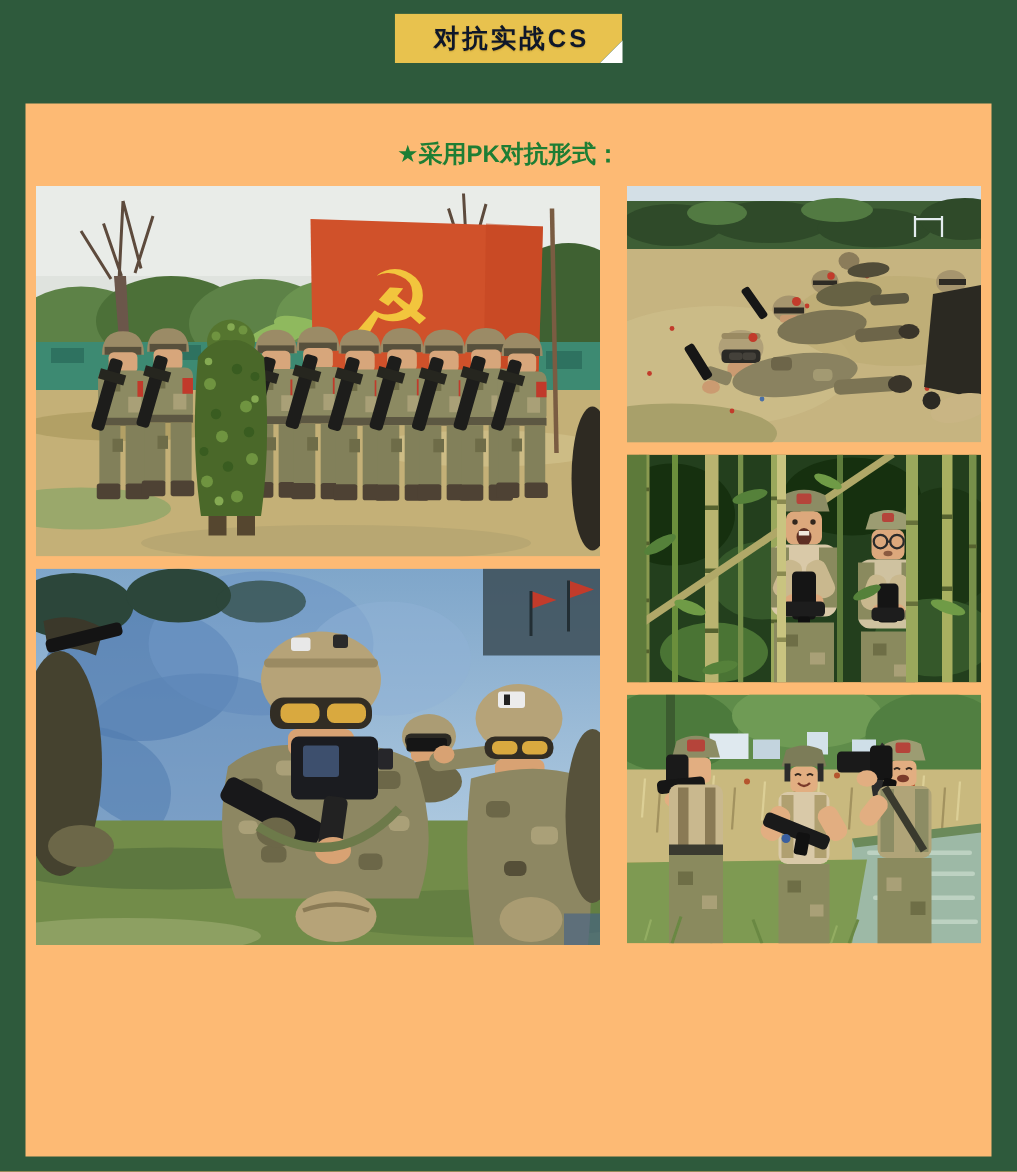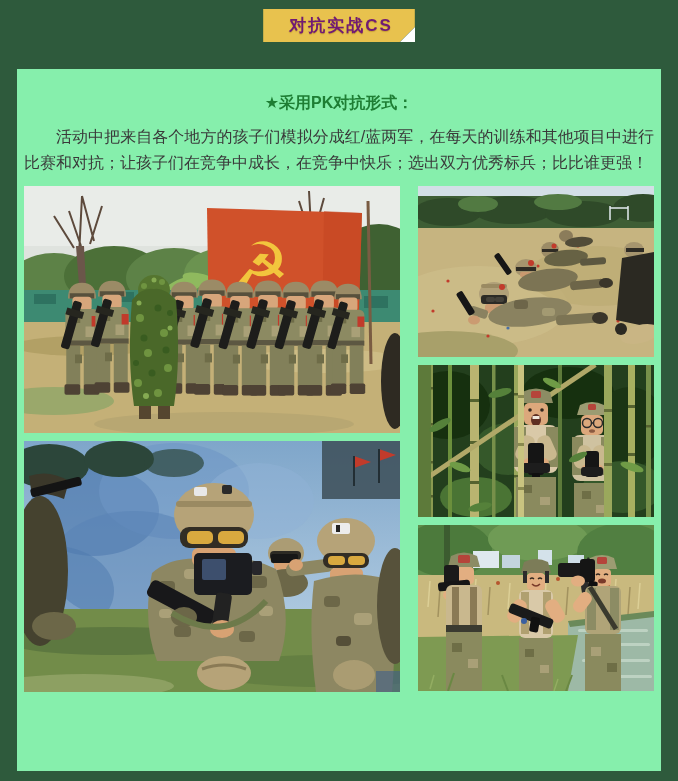--- a/index.html
+++ b/index.html
@@ -4,32 +4,32 @@
 <style>
   html,body{margin:0;padding:0;}
   body{
     width:678px;height:781px;position:relative;overflow:hidden;
     background:#2e5a3c;
     font-family:"Liberation Sans","DejaVu Sans",sans-serif;
   }
   .banner-wrap{position:absolute;top:9px;left:0;right:0;display:flex;justify-content:center;}
   .banner{position:relative;display:inline-block;}
   .banner-bg{
-    background:#e8c24e;color:#701a75;font-weight:bold;font-size:17px;letter-spacing:2px;
+    background:#e8c24e;color:#0f172a;font-weight:bold;font-size:17px;letter-spacing:2px;
     padding:7px 22px 7px 26px;line-height:19px;
     clip-path:polygon(0 0,100% 0,100% calc(100% - 15px),calc(100% - 15px) 100%,0 100%);
     text-shadow:0 1px 1px rgba(160,120,20,.45);
   }
   .banner-fold{
     position:absolute;right:0;bottom:0;width:0;height:0;
     border-style:solid;border-width:0 0 15px 15px;
     border-color:transparent transparent #ffffff transparent;
   }
   .card{
-    position:absolute;left:17px;top:69px;width:644px;height:702px;background:#86efac;
+    position:absolute;left:17px;top:69px;width:644px;height:702px;background:#fdba74;
   }
   .card-inner{padding:24px 7px 0 7px;}
   .heading{
     margin:0 0 10px 0;text-align:center;font-size:16px;font-weight:bold;color:#1e7e34;
   }
   .para{
     margin:0;font-size:16px;line-height:26px;color:#3a3a3a;
     text-indent:2em;text-align:justify;
   }
   .photos{display:flex;gap:18px;margin-top:10px;}
@@ -45,21 +45,20 @@
   <div class="banner">
     <div class="banner-bg">对抗实战CS</div>
     <div class="banner-fold"></div>
   </div>
 </div>
 
 <div class="card">
   <div class="card-inner">
 
     <p class="heading">★采用PK对抗形式：</p>
-    <p class="para">活动中把来自各个地方的孩子们模拟分成红/蓝两军，在每天的训练和其他项目中进行比赛和对抗；让孩子们在竞争中成长，在竞争中快乐；选出双方优秀标兵；比比谁更强！</p>
 
     <div class="photos">
 
       <div class="col-left">
 
         <div class="photo" aria-label="孩子们穿迷彩服持玩具枪在红色党旗前列队，教官穿吉利服背对镜头">
           <svg width="376" height="247" viewBox="0 0 376 247" preserveAspectRatio="none">
             <defs>
               <g id="kidfig">
                 <path d="M-8 6 Q-8 -3 0 -3 Q8 -3 8 6 Z" fill="#9b8b66"></path>

